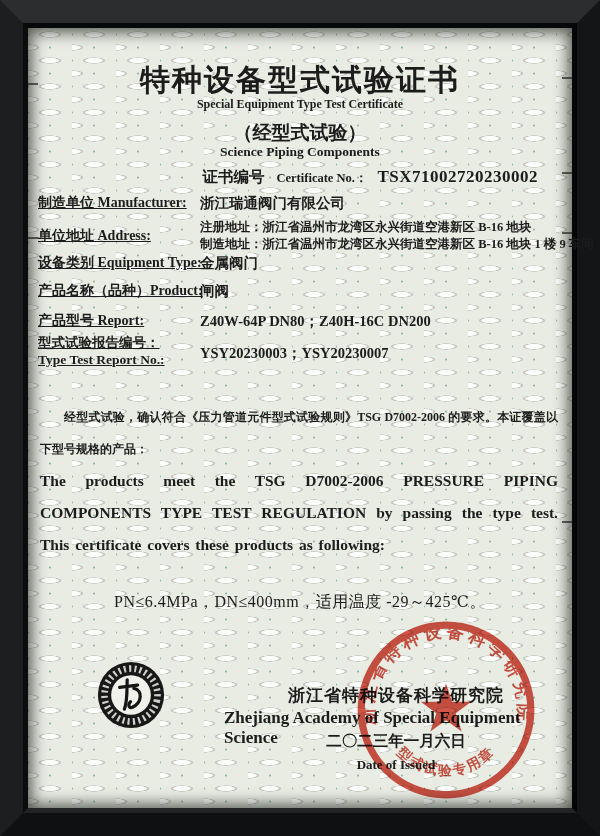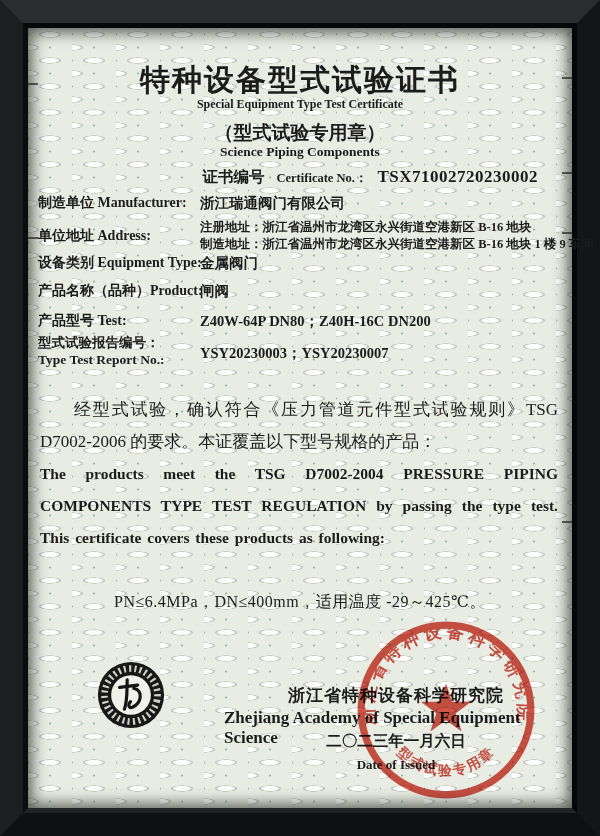--- a/index.html
+++ b/index.html
@@ -29,28 +29,28 @@
   .title-cn{top:32px;font-size:30px;letter-spacing:2px;}
   .title-en{top:69px;font-size:12px;}
   .sub-cn{top:92px;font-size:19px;font-weight:600;}
   .sub-en{top:116px;font-size:13.5px;}
   .certline{top:139px;right:34px;white-space:nowrap;text-align:left;}
   .certline .cn{font-size:15.5px;font-weight:bold;}
   .certline .en{font-size:12.5px;font-weight:bold;margin:0 6px 0 8px;}
   .certline .no{font-size:17px;font-weight:bold;letter-spacing:.5px;}
   
   .row{position:absolute;left:10px;right:8px;height:22px;}
-  .flabel{position:absolute;left:0;top:0;font-size:14px;font-weight:bold;white-space:nowrap;}
+  .flabel{position:absolute;left:0;top:0;font-size:14px;font-weight:bold;white-space:nowrap;text-decoration:underline;}
   .fvalue{position:absolute;left:162px;top:0;font-size:14.5px;font-weight:bold;white-space:nowrap;}
   .small div{font-size:12.5px;line-height:17px;font-weight:bold;white-space:nowrap;}
   .lbl2{display:block;font-size:13.5px;line-height:17px;font-weight:bold;}
   
   .para{top:366px;left:12px;right:14px;line-height:32px;}
   .para p{margin:0;}
-  .para .cn{font-size:17px;font-weight:400;text-indent:2em;text-align:justify;}
+  .para .cn{font-size:12px;font-weight:700;text-indent:2em;text-align:justify;margin-top:7px;}
   .para .en{font-size:15.5px;font-weight:bold;text-align:justify;word-spacing:2px;}
   .spec{top:564px;font-size:16px;font-weight:normal;letter-spacing:.5px;}
   
   .issuer-cn{top:656px;left:196px;width:344px;text-align:center;font-size:17px;font-weight:bold;letter-spacing:1px;}
   .issuer-en{top:680px;left:196px;width:344px;text-align:left;font-size:17px;font-weight:bold;}
   .issue-date{top:703px;left:196px;width:344px;text-align:center;font-size:15.5px;font-weight:600;}
   .date-lbl{top:729px;left:196px;width:344px;text-align:center;font-size:13px;font-weight:bold;}
   .seal{left:68px;top:632px;}
   .stamp{left:326px;top:590px;opacity:.87;mix-blend-mode:multiply;}
   .stamp text{font-family:"Liberation Serif","DejaVu Serif",serif;font-weight:bold;}
@@ -66,21 +66,21 @@
 
         <div class="mark" style="left:0;top:55px"></div>
         <div class="mark" style="left:0;top:209px"></div>
         <div class="mark" style="right:0;top:49px"></div>
         <div class="mark" style="right:0;top:144px"></div>
         <div class="mark" style="right:0;top:204px"></div>
         <div class="mark" style="right:0;top:493px"></div>
 
         <div class="abs ctr b title-cn">特种设备型式试验证书</div>
         <div class="abs ctr b title-en">Special Equipment Type Test Certificate</div>
-        <div class="abs ctr sub-cn">（型式试验专用章）</div>
+        <div class="abs ctr sub-cn">（经型式试验）</div>
         <div class="abs ctr b sub-en">Science Piping Components</div>
 
         <div class="abs certline">
           <span class="cn">证书编号</span>
           <span class="en">Certificate No.：</span>
           <span class="no">TSX71002720230002</span>
         </div>
 
         <div class="row" style="top:166px">
           <span class="flabel">制造单位 Manufacturer:</span>
@@ -99,35 +99,35 @@
           <span class="flabel">设备类别 Equipment Type:</span>
           <span class="fvalue">金属阀门</span>
         </div>
 
         <div class="row" style="top:254px">
           <span class="flabel">产品名称（品种）Product:</span>
           <span class="fvalue">闸阀</span>
         </div>
 
         <div class="row" style="top:284px">
-          <span class="flabel">产品型号 Test:</span>
+          <span class="flabel">产品型号 Report:</span>
           <span class="fvalue">Z40W-64P DN80；Z40H-16C DN200</span>
         </div>
 
         <div class="row" style="top:306px">
           <span class="flabel" style="white-space:normal">
             <span class="lbl2">型式试验报告编号：</span>
             <span class="lbl2">Type Test Report No.:</span>
           </span>
           <span class="fvalue" style="top:10px">YSY20230003；YSY20230007</span>
         </div>
 
         <div class="abs para">
           <p class="cn">经型式试验，确认符合《压力管道元件型式试验规则》TSG D7002-2006 的要求。本证覆盖以下型号规格的产品：</p>
-          <p class="en">The products meet the TSG D7002-2004 PRESSURE PIPING COMPONENTS TYPE TEST REGULATION by passing the type test. This certificate covers these products as following:</p>
+          <p class="en">The products meet the TSG D7002-2006 PRESSURE PIPING COMPONENTS TYPE TEST REGULATION by passing the type test. This certificate covers these products as following:</p>
         </div>
 
         <div class="abs ctr spec">PN≤6.4MPa，DN≤400mm，适用温度 -29～425℃。</div>
 
         <svg class="abs seal" width="70" height="70" viewBox="0 0 74 74">
           <circle cx="37" cy="37" r="35" fill="#181818"></circle>
           <circle cx="37" cy="37" r="28" fill="none" stroke="rgba(240,242,236,.85)" stroke-width="7" stroke-dasharray="2.2 3.4" transform="rotate(12 37 37)"></circle>
           <circle cx="37" cy="37" r="21" fill="#eff1ea"></circle>
           <g fill="none" stroke="#151515" stroke-width="3.4" stroke-linecap="round">
             <path d="M33,21 C32.5,31 33.5,43 30,52"></path>

